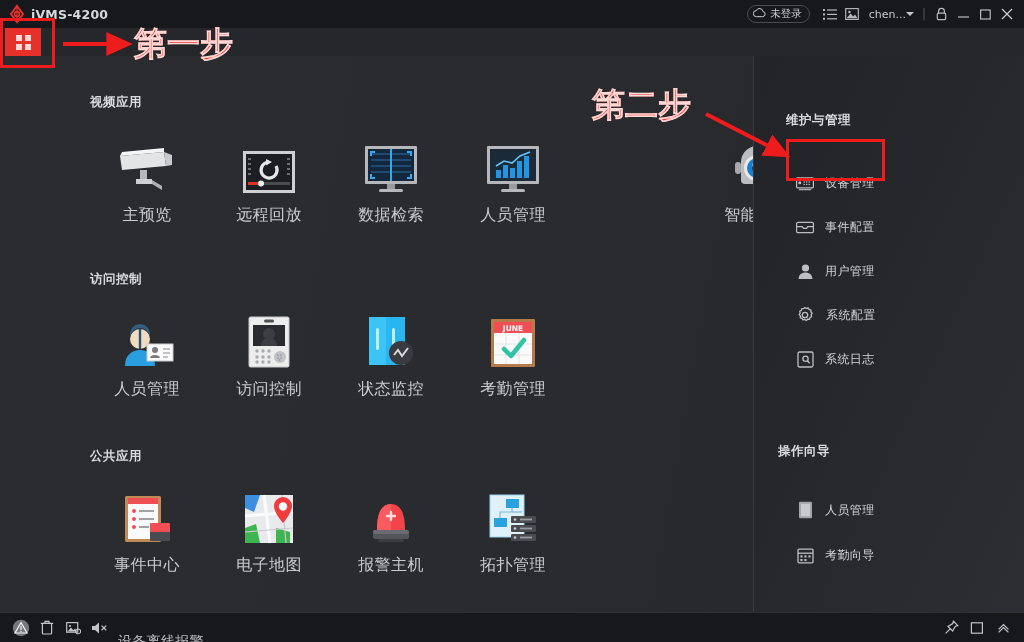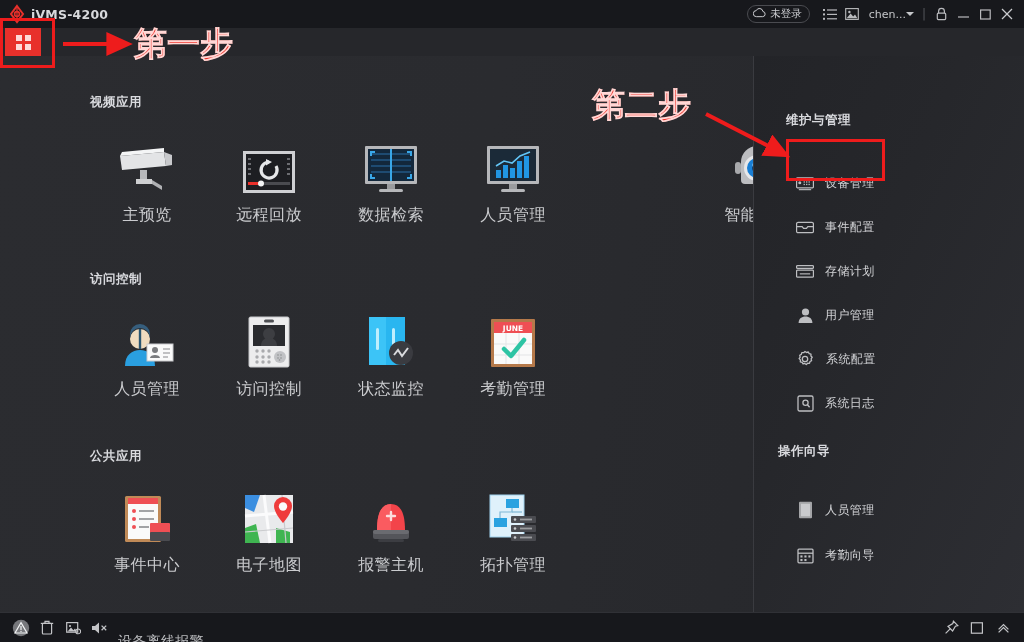--- a/index.html
+++ b/index.html
@@ -534,30 +534,20 @@
         <div class="rp-item" style="height:44px;">
           <span class="rp-icon">
             <svg width="19" height="15" viewBox="0 0 19 15">
               <rect x="0.6" y="2" width="17.8" height="11" rx="1.6" fill="none" stroke="#bdbec1" stroke-width="1.3"></rect>
               <path d="M1 6.5 h5.5 l1.5 2 h3 l1.5 -2 h5.5" fill="none" stroke="#bdbec1" stroke-width="1.3"></path>
             </svg>
           </span>
           <span class="rp-label">事件配置</span>
         </div>
 
-        <div class="rp-item" style="height:44px;">
-          <span class="rp-icon">
-            <svg width="19" height="15" viewBox="0 0 19 15">
-              <rect x="0.6" y="1.2" width="17.8" height="3" rx="1" fill="none" stroke="#bdbec1" stroke-width="1.3"></rect>
-              <rect x="0.6" y="6" width="17.8" height="7.5" rx="1" fill="none" stroke="#bdbec1" stroke-width="1.3"></rect>
-              <line x1="4" y1="10" x2="15" y2="10" stroke="#bdbec1" stroke-width="1.2"></line>
-            </svg>
-          </span>
-          <span class="rp-label">存储计划</span>
-        </div>
 
         <div class="rp-item" style="height:44px;">
           <span class="rp-icon">
             <svg width="17" height="17" viewBox="0 0 17 17">
               <circle cx="8.5" cy="5" r="3.6" fill="#bdbec1"></circle>
               <path d="M1.6 16 c0-4.6 3.1-6.6 6.9-6.6 s6.9 2 6.9 6.6z" fill="#bdbec1"></path>
             </svg>
           </span>
           <span class="rp-label">用户管理</span>
         </div>

